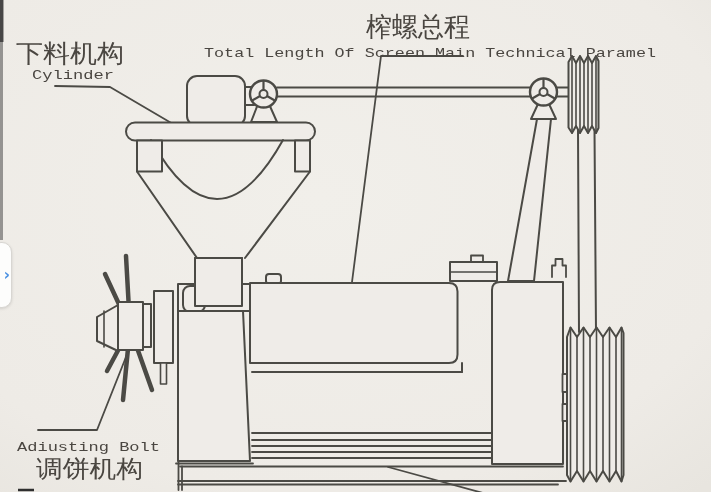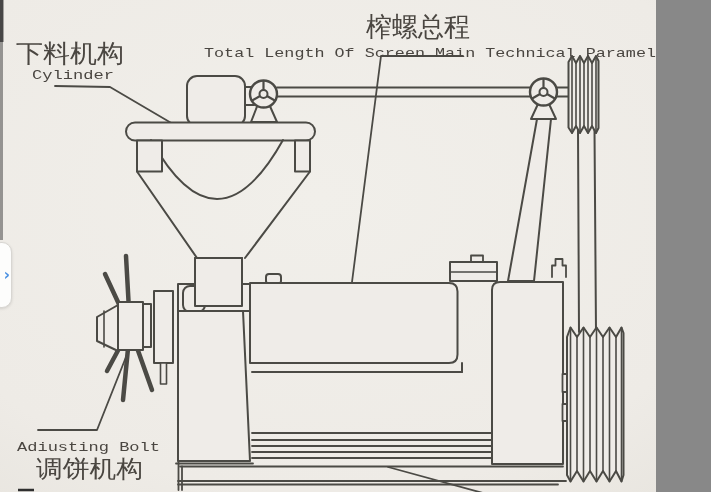--- a/index.html
+++ b/index.html
@@ -1,16 +1,16 @@
 <!DOCTYPE html>
 <html><head>
 <meta charset="utf-8">
 <style>
   html,body{margin:0;padding:0;background:#888;}
-  .stage{position:relative;width:656px;height:492px;overflow:hidden;
+  .stage{position:relative;width:711px;height:492px;overflow:hidden;
          background:#efece8;font-family:"Liberation Sans",sans-serif;}
   svg{position:absolute;left:0;top:0;display:block;}
   .mono{font-family:"Liberation Mono",monospace;}
   .cjk{font-family:"DejaVu Serif",serif;}
   .flap{position:absolute;left:-9px;top:242px;width:19px;height:64px;
         background:#fdfdfc;border:1px solid #d8d6d2;border-radius:10px;
         box-shadow:0 1px 3px rgba(0,0,0,.12);display:flex;align-items:center;
         justify-content:flex-end;cursor:pointer;}
   .flap .chev{color:#4a90e2;font-size:15px;line-height:1;padding-right:1px;
         font-family:"DejaVu Sans",sans-serif;font-weight:bold;}

